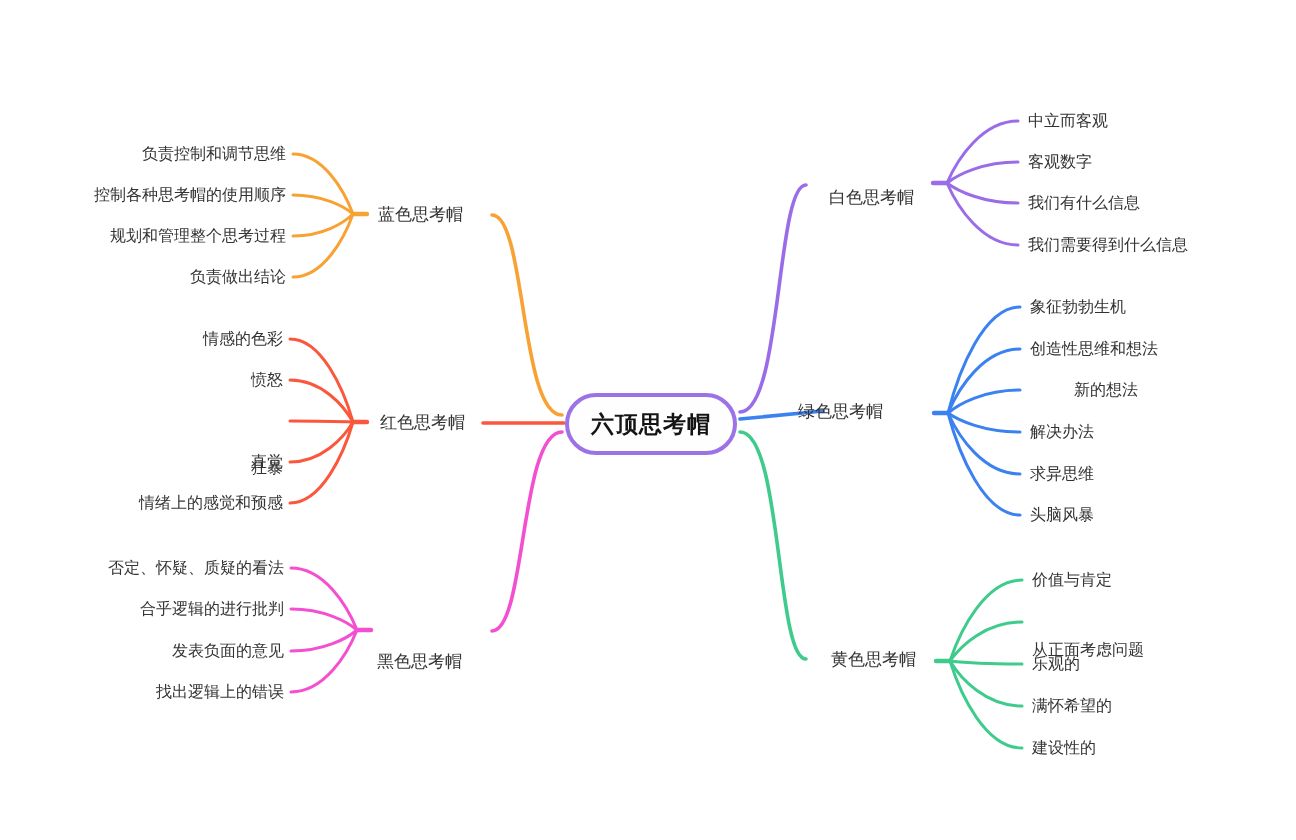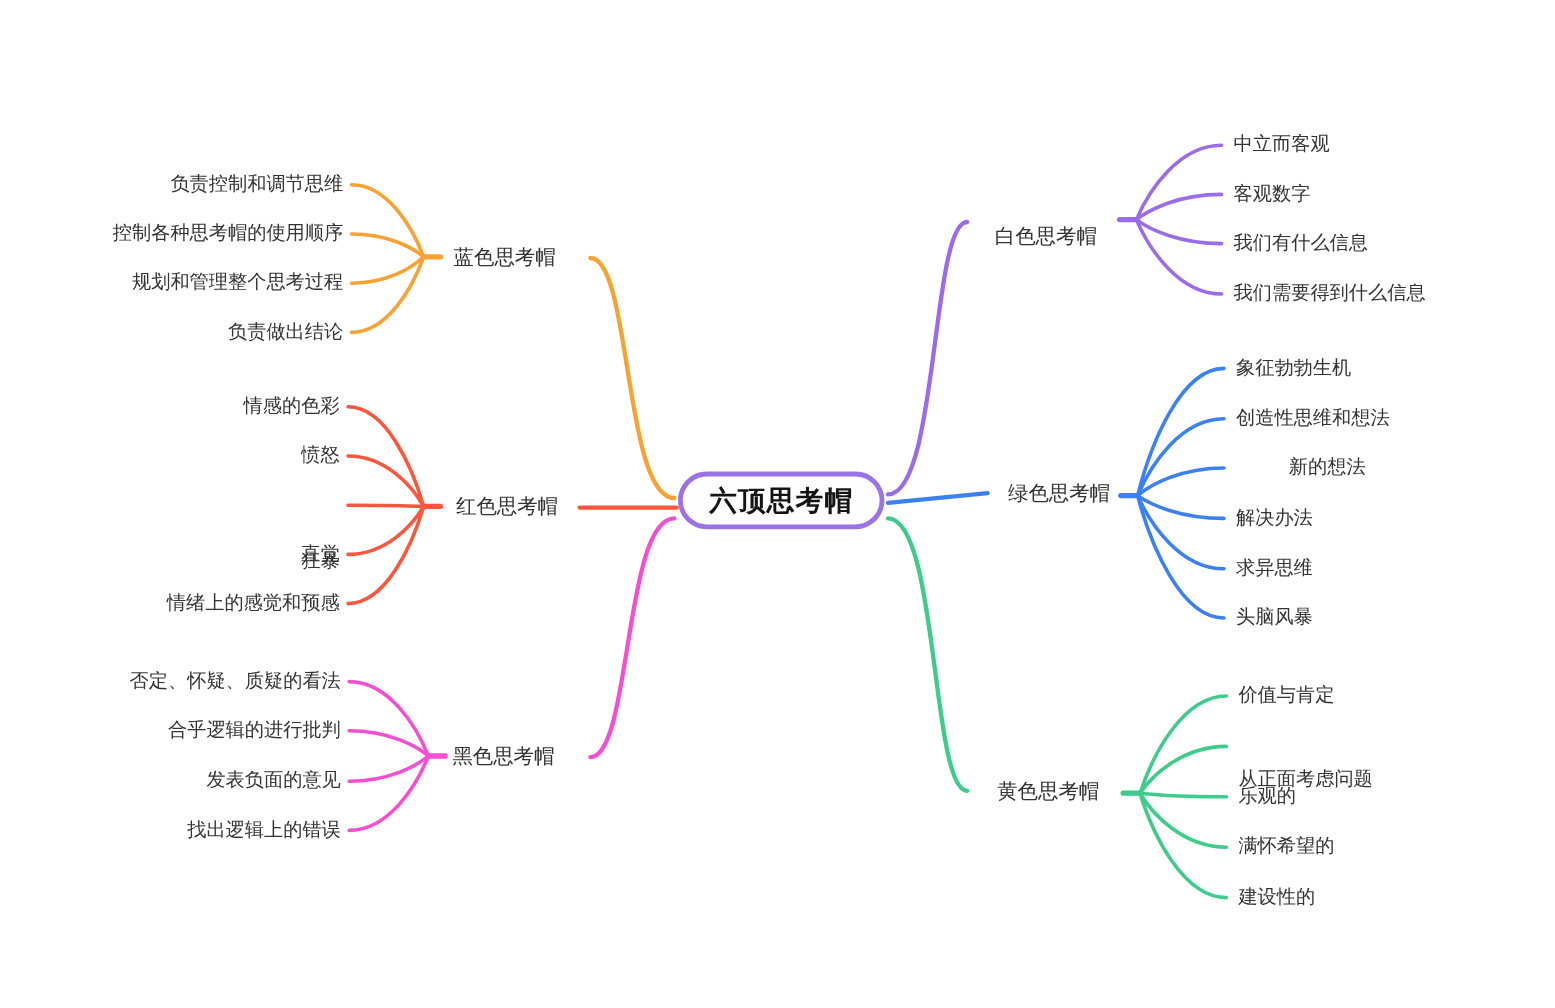--- a/index.html
+++ b/index.html
@@ -84,45 +84,45 @@
       <path d="M 1020 474 C 984 474, 958.8 437.4, 948 413" fill="none" stroke-width="3" stroke-linecap="round" stroke="#3B82F0"></path>
       <path d="M 1020 515 C 984 515, 958.8 453.8, 948 413" fill="none" stroke-width="3" stroke-linecap="round" stroke="#3B82F0"></path>
       <path d="M 740 432 C 782 432, 776 659, 806 659" fill="none" stroke-width="3.6" stroke-linecap="round" stroke="#3ECB8B"></path>
       <path d="M 950 661 L 936 661" fill="none" stroke-width="4.4" stroke-linecap="round" stroke="#3ECB8B"></path>
       <path d="M 1022 580 C 986 580, 960.8 628.6, 950 661" fill="none" stroke-width="3" stroke-linecap="round" stroke="#3ECB8B"></path>
       <path d="M 1022 622 C 986 622, 960.8 645.4, 950 661" fill="none" stroke-width="3" stroke-linecap="round" stroke="#3ECB8B"></path>
       <path d="M 1022 664 C 986 664, 960.8 662.2, 950 661" fill="none" stroke-width="3" stroke-linecap="round" stroke="#3ECB8B"></path>
       <path d="M 1022 706 C 986 706, 960.8 679, 950 661" fill="none" stroke-width="3" stroke-linecap="round" stroke="#3ECB8B"></path>
       <path d="M 1022 748 C 986 748, 960.8 695.8, 950 661" fill="none" stroke-width="3" stroke-linecap="round" stroke="#3ECB8B"></path>
     </svg>
-  <div class="center-node" style="left: 565px; top: 393px; width: 172px; height: 48px; border-color: rgb(156, 115, 230); background: rgb(254, 254, 255);">
+  <div class="center-node" style="left: 565px; top: 393px; width: 172px; height: 62px; border-color: rgb(156, 115, 230); background: rgb(254, 254, 255);">
     <span class="title" style="color: rgb(20, 20, 20);">六顶思考帽</span>
   </div>
 <div class="topic branch-label" style="left: 378px; top: 215px; text-align: right;">蓝色思考帽</div>
     <div class="topic leaf align-right" style="left: 286px; top: 154px;">负责控制和调节思维</div>
     <div class="topic leaf align-right" style="left: 286px; top: 195px;">控制各种思考帽的使用顺序</div>
     <div class="topic leaf align-right" style="left: 286px; top: 236px;">规划和管理整个思考过程</div>
     <div class="topic leaf align-right" style="left: 286px; top: 277px;">负责做出结论</div>
     <div class="topic branch-label" style="left: 380px; top: 423px;">红色思考帽</div>
     <div class="topic leaf align-right" style="left: 283px; top: 339px;">情感的色彩</div>
     <div class="topic leaf align-right" style="left: 283px; top: 380px;">愤怒</div>
     <div class="topic leaf align-right" style="left: 283px; top: 421px; margin-top: 47px;">狂暴</div>
     <div class="topic leaf align-right" style="left: 283px; top: 462px;">直觉</div>
     <div class="topic leaf align-right" style="left: 283px; top: 503px;">情绪上的感觉和预感</div>
-    <div class="topic branch-label" style="left: 377px; top: 631px;">黑色思考帽</div>
+    <div class="topic branch-label" style="left: 377px; top: 662px;">黑色思考帽</div>
     <div class="topic leaf align-right" style="left: 284px; top: 568px;">否定、怀疑、质疑的看法</div>
     <div class="topic leaf align-right" style="left: 284px; top: 609px;">合乎逻辑的进行批判</div>
     <div class="topic leaf align-right" style="left: 284px; top: 651px;">发表负面的意见</div>
     <div class="topic leaf align-right" style="left: 284px; top: 692px;">找出逻辑上的错误</div>
     <div class="topic branch-label" style="left: 829px; top: 198px;">白色思考帽</div>
     <div class="topic leaf" style="left: 1028px; top: 121px;">中立而客观</div>
     <div class="topic leaf" style="left: 1028px; top: 162px;">客观数字</div>
     <div class="topic leaf" style="left: 1028px; top: 203px;">我们有什么信息</div>
     <div class="topic leaf" style="left: 1028px; top: 245px;">我们需要得到什么信息</div>
-    <div class="topic branch-label" style="left: 840px; top: 412px;">绿色思考帽</div>
+    <div class="topic branch-label" style="left: 798px; top: 412px;">绿色思考帽</div>
     <div class="topic leaf" style="left: 1030px; top: 307px;">象征勃勃生机</div>
     <div class="topic leaf" style="left: 1030px; top: 349px;">创造性思维和想法</div>
     <div class="topic leaf" style="left: 1074px; top: 390px;">新的想法</div>
     <div class="topic leaf" style="left: 1030px; top: 432px;">解决办法</div>
     <div class="topic leaf" style="left: 1030px; top: 474px;">求异思维</div>
     <div class="topic leaf" style="left: 1030px; top: 515px;">头脑风暴</div>
     <div class="topic branch-label" style="left: 831px; top: 660px;">黄色思考帽</div>
     <div class="topic leaf" style="left: 1032px; top: 580px;">价值与肯定</div>
     <div class="topic leaf" style="left: 1032px; top: 622px; margin-top: 28px;">从正面考虑问题</div>
     <div class="topic leaf" style="left: 1032px; top: 664px;">乐观的</div>

